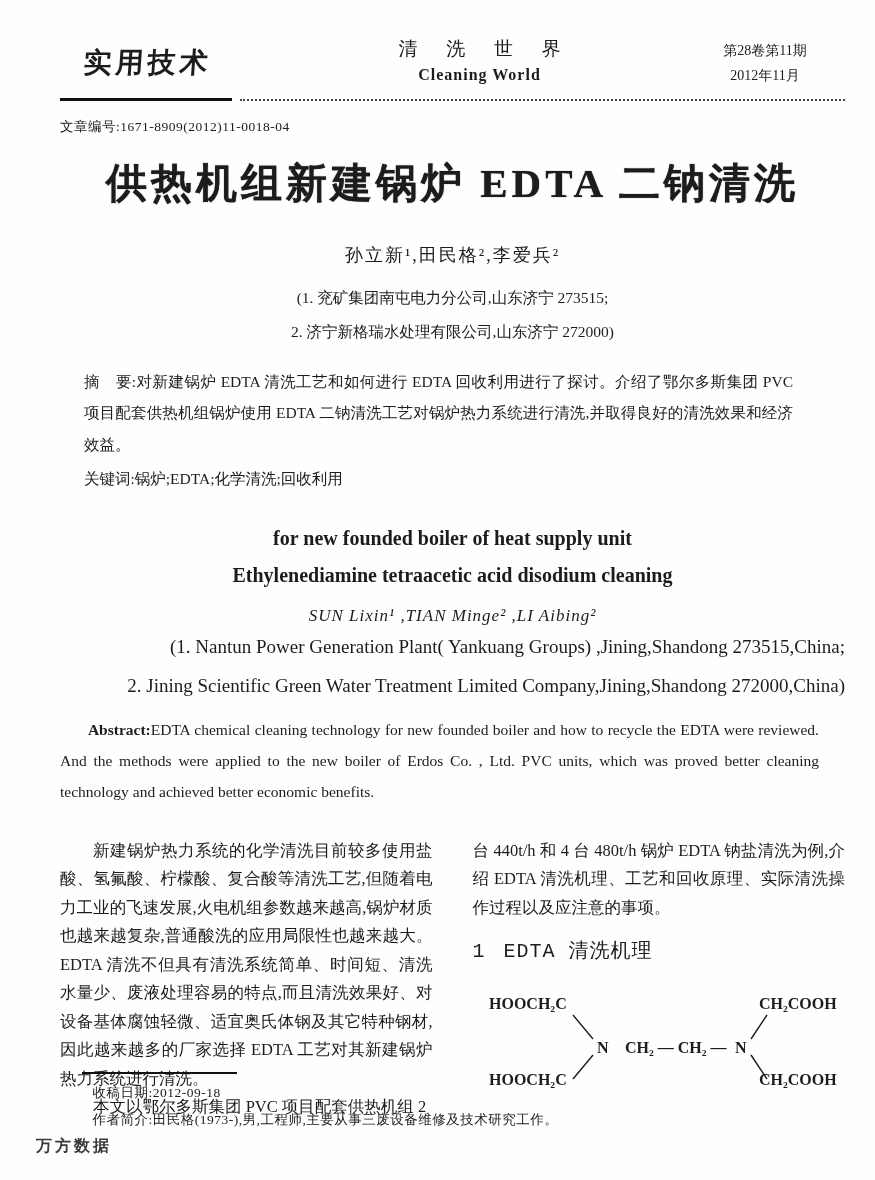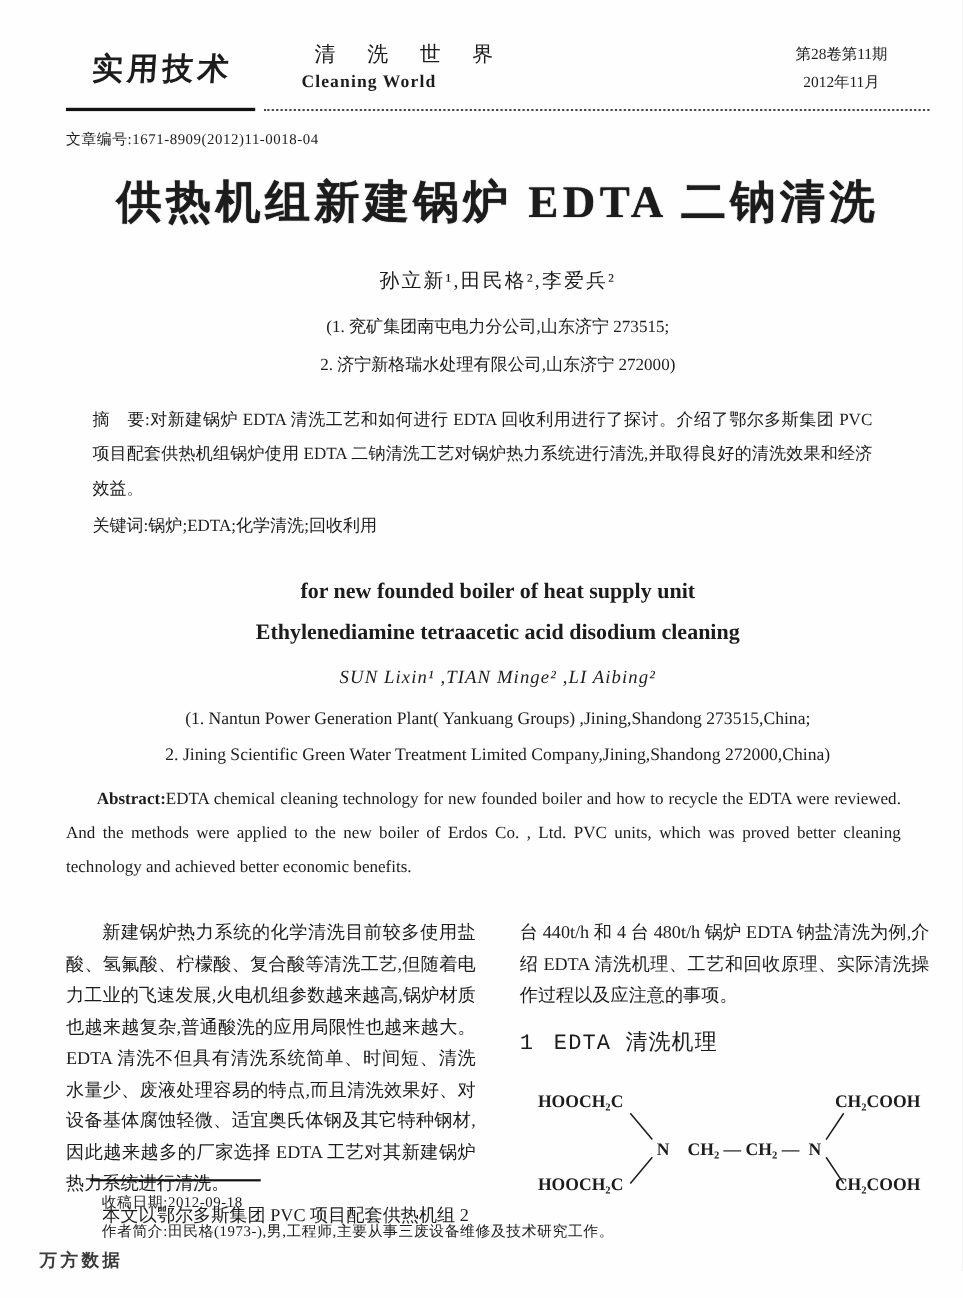--- a/index.html
+++ b/index.html
@@ -16,21 +16,21 @@
   .content { padding:36px 30px 0 60px; }
 
   
   .header-row { display:flex; align-items:flex-start; }
   .col-label {
     margin-left:24px; width:190px;
     font-family:"Liberation Sans", sans-serif;
     font-size:28px; font-weight:bold; letter-spacing:4px;
     transform:skewX(-4deg); padding-top:8px;
   }
-  .journal-mid { flex:1; }
+  .journal-mid { flex:1; text-align:center; }
   .journal-cn { font-size:19px; letter-spacing:12px; padding-left:12px; }
   .journal-en { font-size:16px; font-weight:bold; letter-spacing:1px; margin-top:4px; }
   .issue-box { width:160px; text-align:center; font-size:14px; line-height:1.8; padding-top:2px; }
 
   .header-rule { position:relative; height:4px; margin-top:10px; }
   .rule-solid { position:absolute; left:0; top:0; width:172px; height:3px; background:#111; }
   .rule-dotted { position:absolute; left:180px; right:0; top:1px; border-top:2px dotted #444; }
 
   .article-no { margin-top:16px; font-size:13.5px; letter-spacing:0.5px; }
 
@@ -45,21 +45,21 @@
 
   .abstract-cn {
     margin:16px 52px 0 24px;
     font-size:15.5px; line-height:2.05; text-align:justify;
   }
   .abstract-cn .lbl, .kw .lbl { font-weight:normal; }
   .kw { margin:2px 52px 0 24px; font-size:15.5px; line-height:2.0; }
 
   .title-en { margin-top:26px; text-align:center; font-size:20px; font-weight:bold; line-height:1.85; }
   .authors-en { margin-top:12px; text-align:center; font-size:17px; font-style:italic; letter-spacing:1px; }
-  .affils-en { margin-top:12px; text-align:center; font-size:16px; line-height:2.05; }
+  .affils-en { margin-top:2px; text-align:right; font-size:19px; line-height:2.05; }
   .abstract-en {
     margin:8px 26px 0 0;
     font-size:15.5px; line-height:2.0; text-align:justify; text-indent:1.8em;
   }
   .abstract-en .lbl, .kw-en .lbl { font-weight:bold; font-style:normal; }
   .kw-en { margin:4px 26px 0 0; font-size:15.5px; line-height:2.0; text-indent:1.8em; }
 
   
   .columns { display:flex; gap:40px; margin-top:30px; height:292px; overflow:hidden; }
   .col { width:380px; font-size:16.5px; line-height:28.5px; text-align:justify; }

